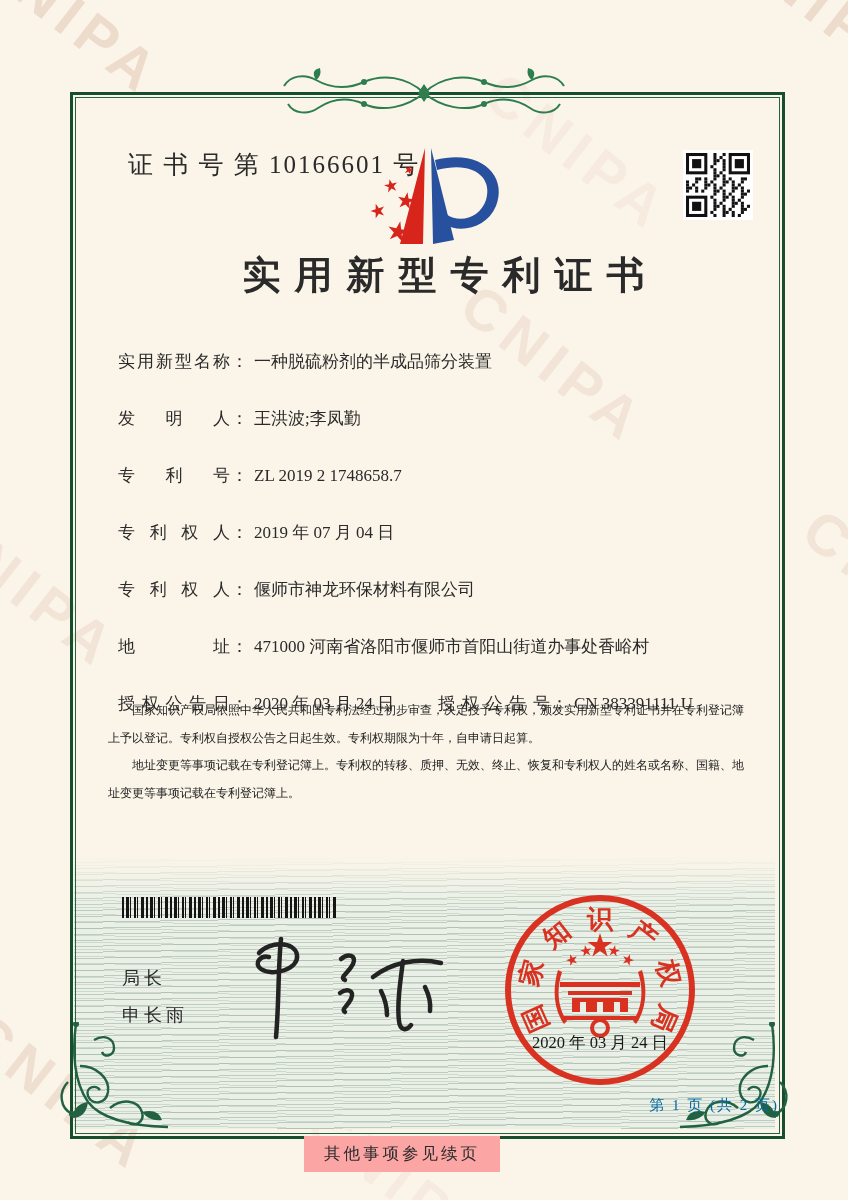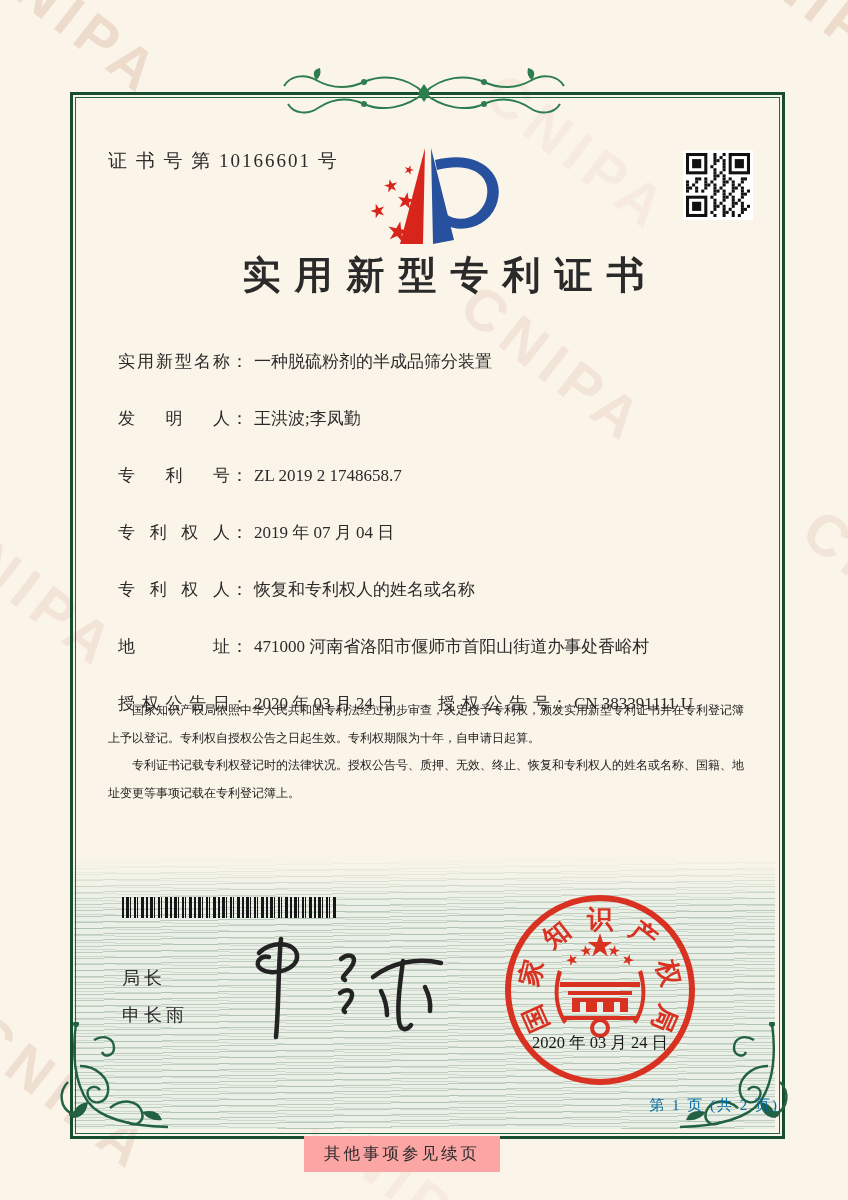--- a/index.html
+++ b/index.html
@@ -15,21 +15,21 @@
     color:rgba(216,178,158,0.45);transform:rotate(38deg);white-space:nowrap;
     pointer-events:none;z-index:1;
   }
   
   .frame-outer{position:absolute;left:70px;top:92px;width:709px;height:1041px;
     border:3px solid #174e2f;z-index:4;pointer-events:none;}
   .frame-inner{position:absolute;inset:2px;border:1px solid #226141;}
   
   .ornament{position:absolute;z-index:5;pointer-events:none;}
   
-  .cert-no{position:absolute;left:108px;top:148px;font-size:19px;letter-spacing:2px;z-index:6;}
+  .cert-no{position:absolute;left:128px;top:148px;font-size:25px;letter-spacing:2px;z-index:6;}
   .logo{position:absolute;left:336px;top:140px;z-index:6;}
   .qr{position:absolute;left:683px;top:150px;width:64px;height:64px;background:#fff;
       padding:3px;z-index:6;}
   .doc-title{position:absolute;left:70px;top:250px;width:709px;text-align:center;
     font-size:38px;font-weight:bold;letter-spacing:14px;text-indent:14px;z-index:6;padding-left:19px;}
   
   .fields{position:absolute;left:118px;top:350px;width:560px;z-index:6;font-size:17px;}
   .field-row{margin-bottom:34px;white-space:nowrap;}
   .flabel{display:inline-block;width:112px;text-align:justify;text-align-last:justify;vertical-align:bottom;}
   .fcolon{display:inline-block;margin:0 6px 0 1px;}
@@ -279,36 +279,36 @@
     <div class="field-row">
       <span class="flabel">发明人</span><span class="fcolon">：</span><span>王洪波;李凤勤</span>
     </div>
     <div class="field-row">
       <span class="flabel">专利号</span><span class="fcolon">：</span><span>ZL 2019 2 1748658.7</span>
     </div>
     <div class="field-row">
       <span class="flabel">专利权人</span><span class="fcolon">：</span><span>2019 年 07 月 04 日</span>
     </div>
     <div class="field-row">
-      <span class="flabel">专利权人</span><span class="fcolon">：</span><span>恢复和专利权人的姓名或名称</span>
+      <span class="flabel">专利权人</span><span class="fcolon">：</span><span>偃师市神龙环保材料有限公司</span>
     </div>
     <div class="field-row">
       <span class="flabel">地址</span><span class="fcolon">：</span><span>471000 河南省洛阳市偃师市首阳山街道办事处香峪村</span>
     </div>
     <div class="field-row grant-row">
       <span class="flabel">授权公告日</span><span class="fcolon">：</span><span>2020 年 03 月 24 日</span>
       <span class="grant-pair2">
         <span class="flabel">授权公告号</span><span class="fcolon">：</span><span>CN 383391111 U</span>
       </span>
     </div>
   </div>
 
   <div class="body-text">
     <p>国家知识产权局依照中华人民共和国专利法经过初步审查，决定授予专利权，颁发实用新型专利证书并在专利登记簿上予以登记。专利权自授权公告之日起生效。专利权期限为十年，自申请日起算。</p>
-    <p>专利证书记载专利权登记时的法律状况。授权公告号、质押、无效、终止、恢复和专利权人的姓名或名称、国籍、地址变更等事项记载在专利登记簿上。</p>
+    <p>地址变更等事项记载在专利登记簿上。专利权的转移、质押、无效、终止、恢复和专利权人的姓名或名称、国籍、地址变更等事项记载在专利登记簿上。</p>
   </div>
 
   <div class="barcode"></div>
 
   <div class="director-title">局长</div>
   <div class="director-name">申长雨</div>
 
   <svg class="signature" width="210" height="110" viewBox="0 0 210 110">
     <g stroke="#232323" stroke-width="4.5" fill="none" stroke-linecap="round" stroke-linejoin="round">
       <path d="M36,6 C33,34 34,72 31,104"></path>

